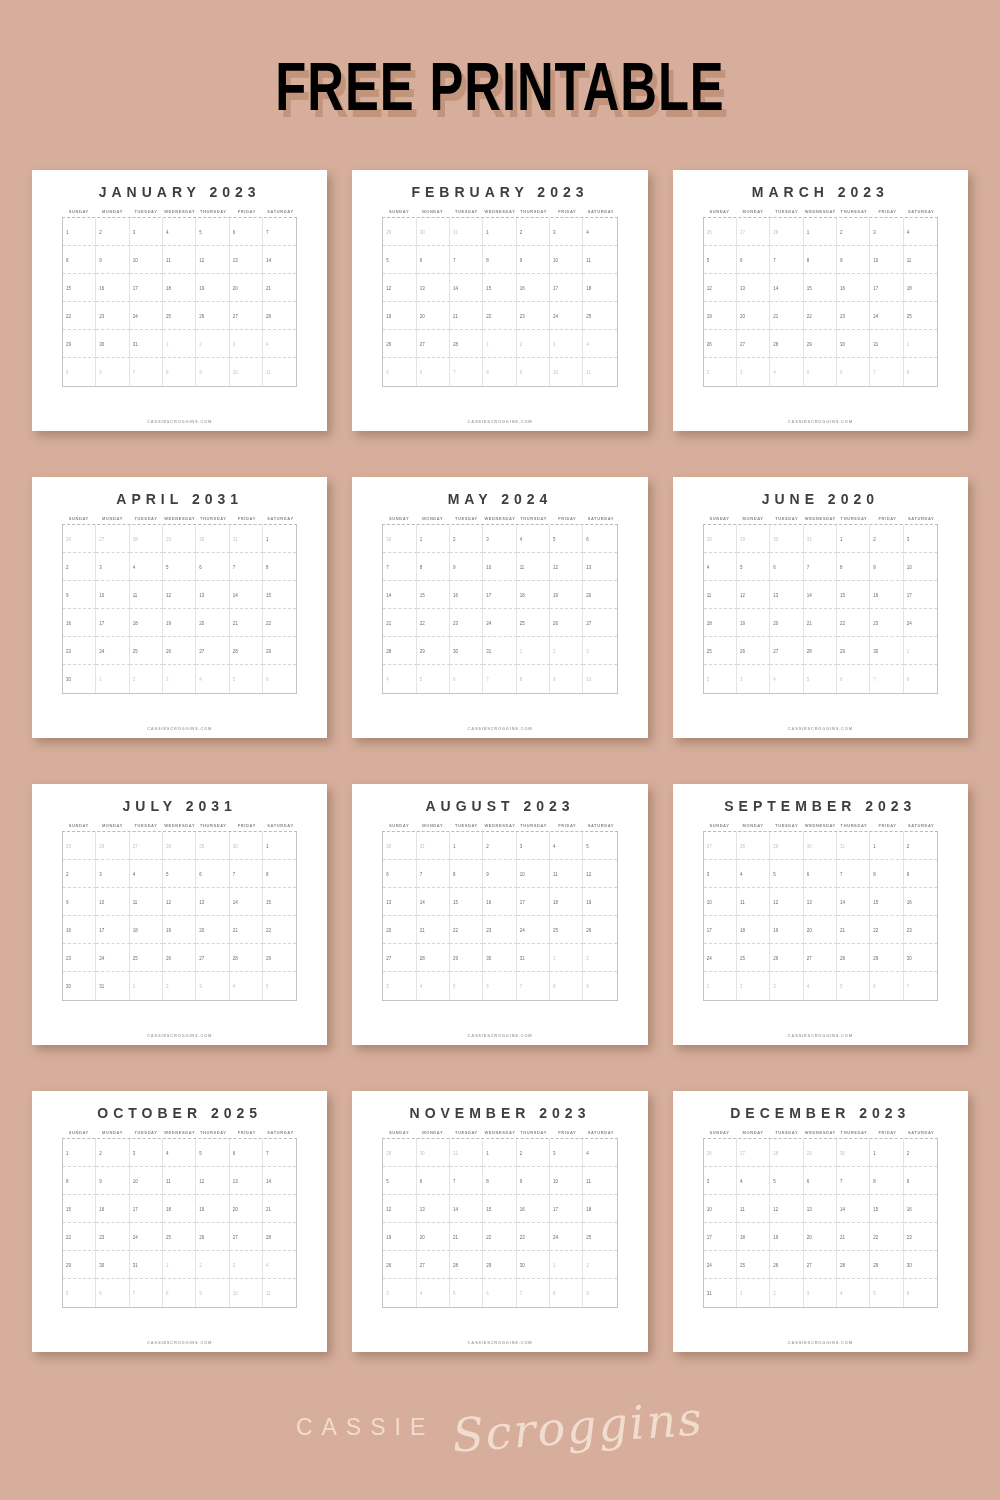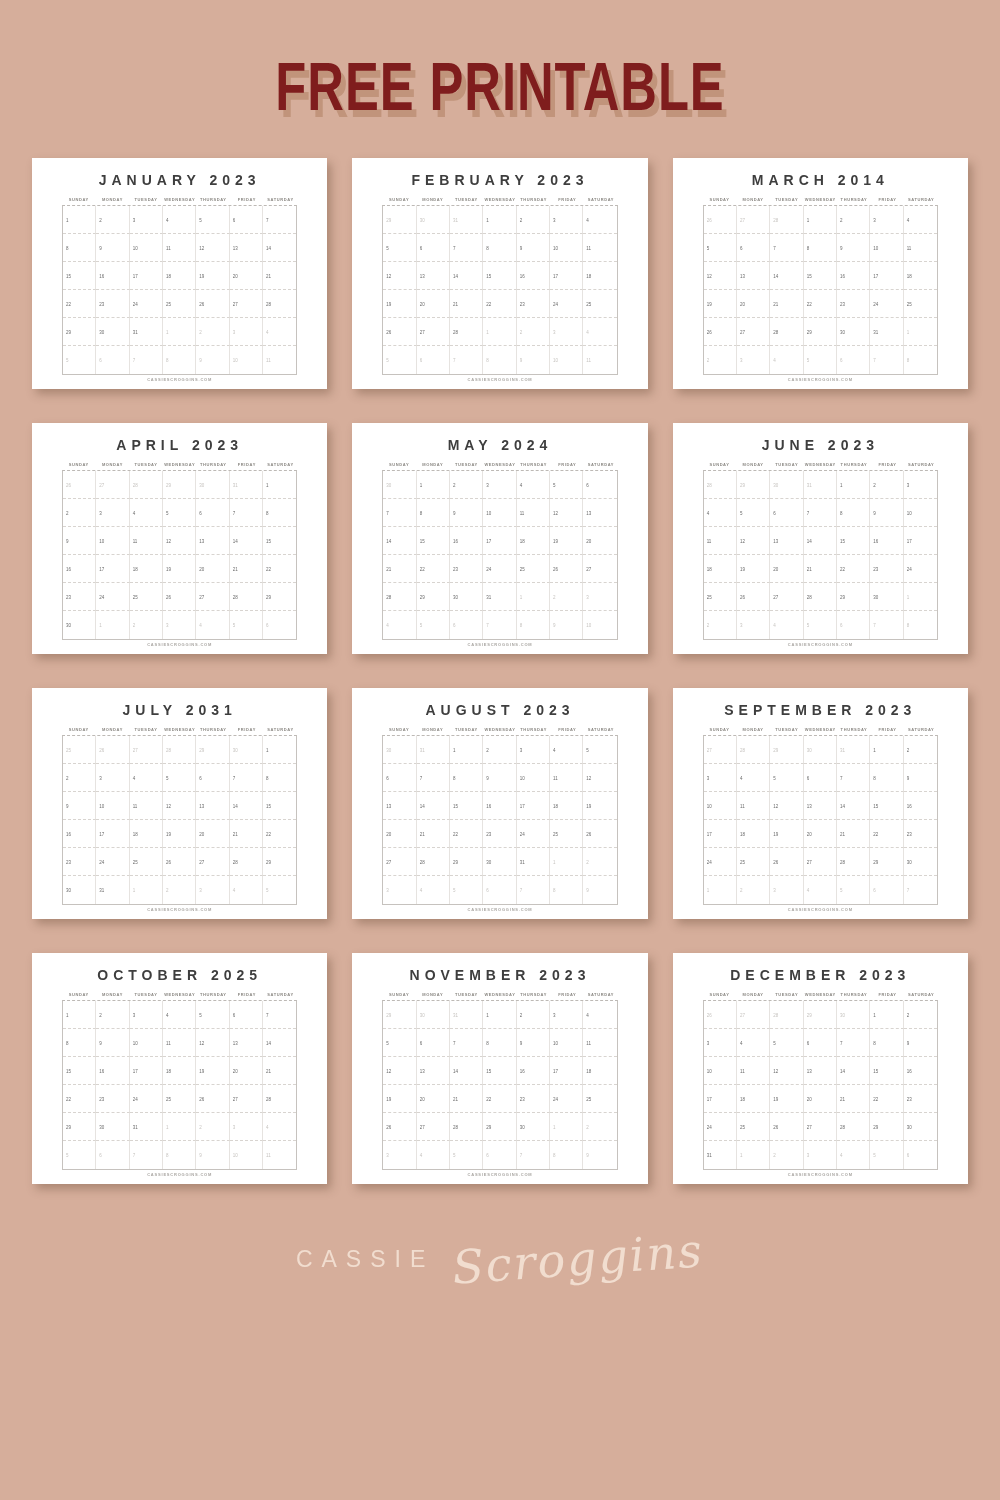--- a/index.html
+++ b/index.html
@@ -8,21 +8,21 @@
     background: #D6AE9B;
     font-family: "Liberation Sans", sans-serif;
     overflow: hidden;
     position: relative;
   }
 
   
   .headline {
     padding-top: 48px;
     text-align: center;
-    color: #7f1d1d;
+    color: #000000;
   }
   .headline-line {
     height: 76px;
     line-height: 76px;
   }
   .headline-line > span {
     display: inline-block;
     font-weight: 800;
     font-size: 54px;
     letter-spacing: 1px;
@@ -35,24 +35,25 @@
   
   .cards-grid {
     margin: 34px 32px 0;
     display: grid;
     grid-template-columns: repeat(3, 1fr);
     column-gap: 25px;
     row-gap: 34px;
   }
   .card {
     background: #ffffff;
-    height: 231px;
+    height: 261px;
     box-shadow: 4px 5px 9px rgba(90, 60, 40, 0.35);
     padding: 11px 30px 0;
     position: relative;
+    margin-top: 12px;
   }
   .card-title {
     text-align: center;
     font-size: 14px;
     font-weight: bold;
     letter-spacing: 5px;
     color: #3E3E3E;
     margin: 3px 0 9px;
     white-space: nowrap;
   }
@@ -239,21 +240,21 @@
         <div class="cell muted"><span class="num">6</span></div>
         <div class="cell muted"><span class="num">7</span></div>
         <div class="cell muted"><span class="num">8</span></div>
         <div class="cell muted"><span class="num">9</span></div>
         <div class="cell muted"><span class="num">10</span></div>
         <div class="cell muted"><span class="num">11</span></div>
       </div>
       <div class="card-footer">CASSIESCROGGINS.COM</div>
     </div>
     <div class="card">
-      <div class="card-title">MARCH 2014</div>
+      <div class="card-title">MARCH 2023</div>
       <div class="dow-row">
         <span class="dow">SUNDAY</span>
         <span class="dow">MONDAY</span>
         <span class="dow">TUESDAY</span>
         <span class="dow">WEDNESDAY</span>
         <span class="dow">THURSDAY</span>
         <span class="dow">FRIDAY</span>
         <span class="dow">SATURDAY</span>
       </div>
       <div class="cal-grid">
@@ -296,21 +297,21 @@
         <div class="cell muted"><span class="num">3</span></div>
         <div class="cell muted"><span class="num">4</span></div>
         <div class="cell muted"><span class="num">5</span></div>
         <div class="cell muted"><span class="num">6</span></div>
         <div class="cell muted"><span class="num">7</span></div>
         <div class="cell muted"><span class="num">8</span></div>
       </div>
       <div class="card-footer">CASSIESCROGGINS.COM</div>
     </div>
     <div class="card">
-      <div class="card-title">APRIL 2023</div>
+      <div class="card-title">APRIL 2031</div>
       <div class="dow-row">
         <span class="dow">SUNDAY</span>
         <span class="dow">MONDAY</span>
         <span class="dow">TUESDAY</span>
         <span class="dow">WEDNESDAY</span>
         <span class="dow">THURSDAY</span>
         <span class="dow">FRIDAY</span>
         <span class="dow">SATURDAY</span>
       </div>
       <div class="cal-grid">
@@ -410,21 +411,21 @@
         <div class="cell muted"><span class="num">5</span></div>
         <div class="cell muted"><span class="num">6</span></div>
         <div class="cell muted"><span class="num">7</span></div>
         <div class="cell muted"><span class="num">8</span></div>
         <div class="cell muted"><span class="num">9</span></div>
         <div class="cell muted"><span class="num">10</span></div>
       </div>
       <div class="card-footer">CASSIESCROGGINS.COM</div>
     </div>
     <div class="card">
-      <div class="card-title">JUNE 2023</div>
+      <div class="card-title">JUNE 2020</div>
       <div class="dow-row">
         <span class="dow">SUNDAY</span>
         <span class="dow">MONDAY</span>
         <span class="dow">TUESDAY</span>
         <span class="dow">WEDNESDAY</span>
         <span class="dow">THURSDAY</span>
         <span class="dow">FRIDAY</span>
         <span class="dow">SATURDAY</span>
       </div>
       <div class="cal-grid">

